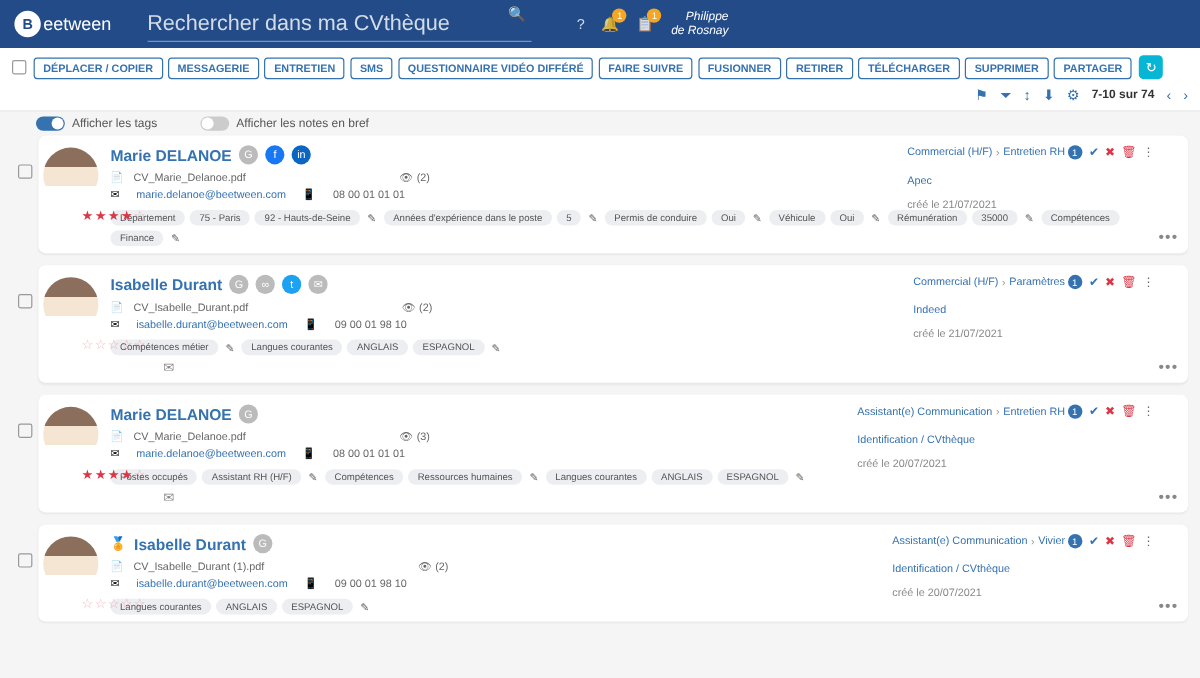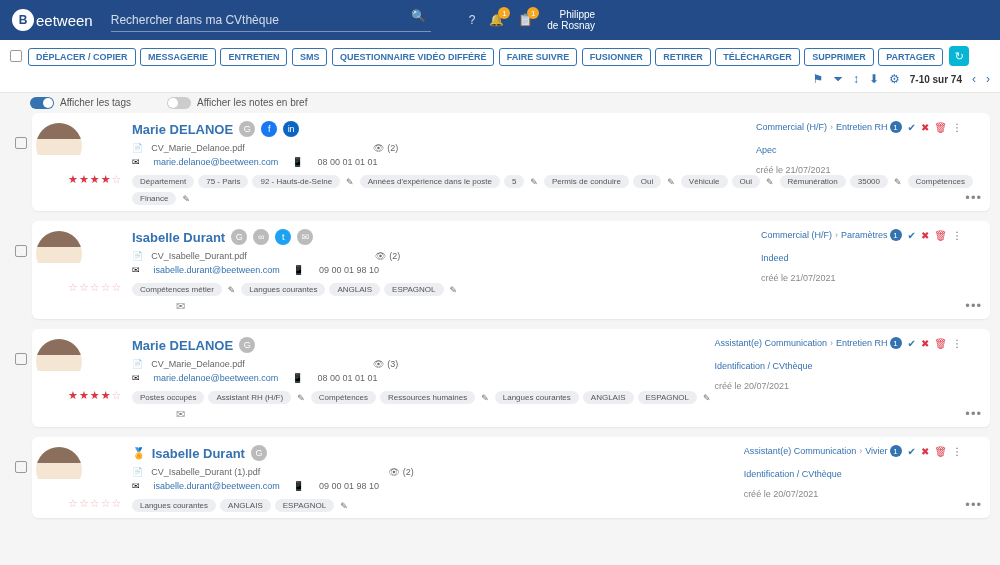--- a/index.html
+++ b/index.html
@@ -1,46 +1,46 @@
 <!DOCTYPE html>
 <html><head>
 <meta charset="utf-8">
 <style>
   * { margin: 0; padding: 0; box-sizing: border-box; font-family: -apple-system, 'Segoe UI', Arial, sans-serif; }
   body { background: #f5f5f5; width: 1000px; height: 565px; overflow: hidden; }
   .topbar { background: #224b88; color: #fff; height: 40px; display: flex; align-items: center; padding: 0 12px; font-size: 12px; }
   .logo-b { width: 22px; height: 22px; border-radius: 50%; background: #fff; color: #224b88; font-weight: bold; display: inline-flex; align-items: center; justify-content: center; margin-right: 2px; }
-  .logo-text { font-weight: 500; font-size: 15px; margin-right: 18px; }
+  .logo-text { font-weight: 500; font-size: 15px; margin-right: 30px; }
   .search-box { position: relative; width: 320px; margin-right: 20px; }
-  .search-box input { width: 100%; background: transparent; border: none; border-bottom: 1px solid rgba(255,255,255,.4); color: #f9a8d4; padding: 4px 24px 4px 0; font-size: 12px; }
+  .search-box input { width: 100%; background: transparent; border: none; border-bottom: 1px solid rgba(255,255,255,.4); color: #f9a8d4; padding: 4px 24px 4px 0; font-size: 18px; }
   .search-box input::placeholder { color: rgba(255,255,255,.8); }
   .search-box .sicon { position: absolute; right: 4px; top: 0; color: #fff; }
   .nav { display: flex; gap: 18px; margin-left: auto; }
   .nav a { color: rgba(255,255,255,.55); text-decoration: none; font-size: 11px; }
   .nav a.active { color: #fff; border-bottom: 2px solid #fff; padding-bottom: 9px; }
   .top-right { display: flex; align-items: center; gap: 14px; margin-left: 18px; }
   .icon-btn { position: relative; color: rgba(255,255,255,.8); cursor: pointer; }
   .badge-n { position: absolute; top: -6px; right: -6px; background: #f5a623; color: #fff; font-size: 8px; width: 12px; height: 12px; border-radius: 50%; display: flex; align-items: center; justify-content: center; }
-  .user { color: #fff; font-size: 10px; text-align: right; line-height: 1.1; }
+  .user { color: #fff; font-size: 10px; text-align: right; line-height: 1.1; font-style: italic; }
   .toolbar { background: #fff; padding: 6px 10px; display: flex; align-items: center; gap: 6px; border-bottom: 1px solid #e5e5e5; flex-wrap: wrap; }
   .cb { width: 12px; height: 12px; border: 1px solid #999; border-radius: 2px; display: inline-block; flex-shrink: 0; }
   .action-btn { border: 1px solid #3572b0; color: #3572b0; background: #fff; font-size: 9px; padding: 3px 7px; border-radius: 3px; cursor: pointer; font-weight: 600; }
   .tb-right { margin-left: auto; display: flex; align-items: center; gap: 10px; color: #3572b0; font-size: 12px; }
   .tb-right .count { color: #333; font-size: 10px; font-weight: 600; }
   .sq-icon { width: 20px; height: 20px; border-radius: 4px; background: #06b6d4; display: inline-flex; align-items: center; justify-content: center; color: #fff; font-size: 11px; }
   .toggles { padding: 4px 30px; display: flex; gap: 36px; align-items: center; font-size: 10px; color: #555; text-align: right; }
   .toggle { width: 24px; height: 12px; border-radius: 6px; background: #3572b0; display: inline-block; position: relative; vertical-align: middle; margin-right: 6px; }
   .toggle::after { content: ""; width: 10px; height: 10px; background: #fff; border-radius: 50%; position: absolute; top: 1px; right: 1px; }
   .toggle.off { background: #ccc; }
   .toggle.off::after { right: auto; left: 1px; }
   .list { padding: 0 10px; }
   .card { background: #fff; border-radius: 6px; margin-bottom: 10px; padding: 8px 10px 6px 0; position: relative; display: flex; box-shadow: 0 1px 2px rgba(0,0,0,.06); }
   .sel-col { width: 22px; display: flex; align-items: flex-start; justify-content: center; padding-top: 24px; }
   .avatar { width: 46px; height: 46px; border-radius: 50%; background: linear-gradient(180deg,#8b6f5c 35%,#f5e6d3 35%,#f5e6d3 70%,#fff 70%); margin: 2px 10px 0 4px; flex-shrink: 0; }
-  .card-body { flex: 1; min-width: 0; margin-left: 40px; }
+  .card-body { flex: 1; min-width: 0; }
   .card-head { display: flex; align-items: center; gap: 6px; }
   .cand-name { color: #3572b0; font-weight: 700; font-size: 13px; }
   .circ { width: 16px; height: 16px; border-radius: 50%; display: inline-flex; align-items: center; justify-content: center; font-size: 9px; color: #fff; }
   .c-g { background: #bbb; } .c-fb { background: #1877f2; } .c-li { background: #0a66c2; } .c-tw { background: #1da1f2; }
   .cv-line { display: flex; align-items: center; gap: 8px; font-size: 9px; color: #666; margin-top: 6px; }
   .eye { display: flex; align-items: center; gap: 3px; margin-left: 120px; }
   .stars { margin-top: 4px; font-size: 11px; letter-spacing: 1px; }
   .stars .f { color: #dc3545; } .stars .e { color: #dc3545; opacity: .35; }
   .contact-line { display: flex; align-items: center; gap: 14px; font-size: 9px; margin-top: 4px; }
   .contact-line .email { color: #3572b0; }

